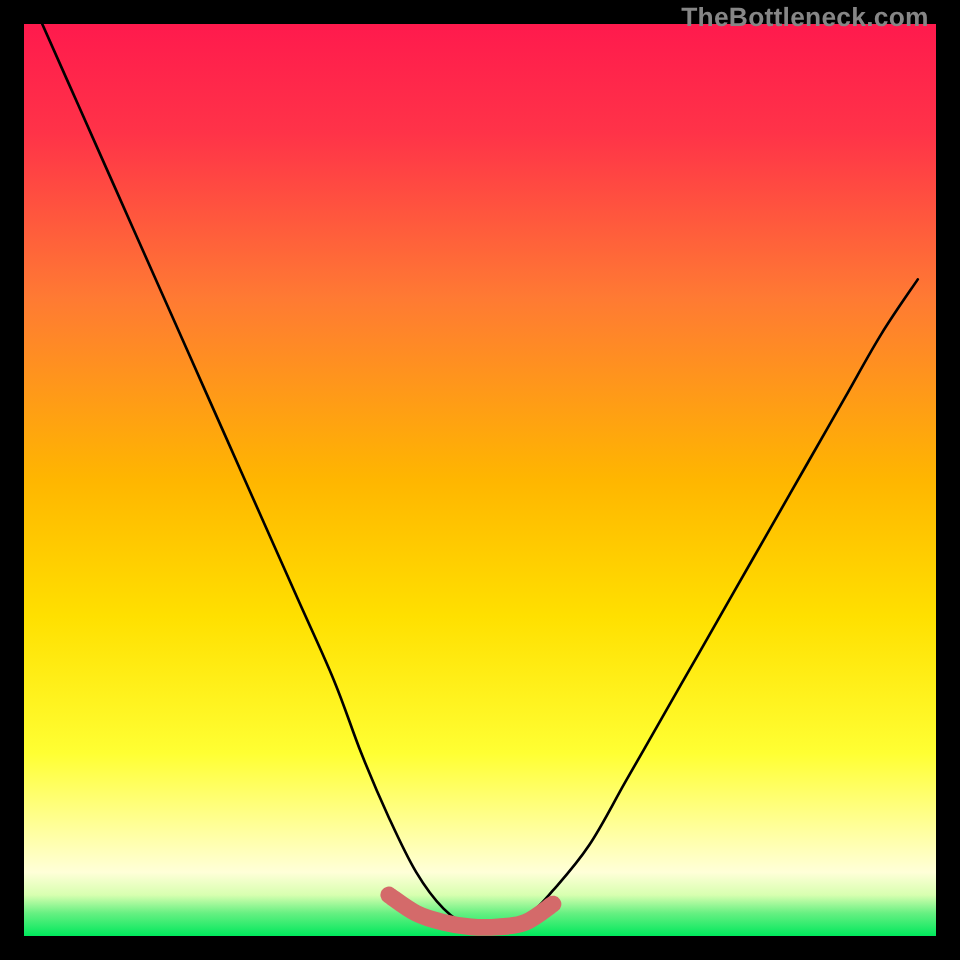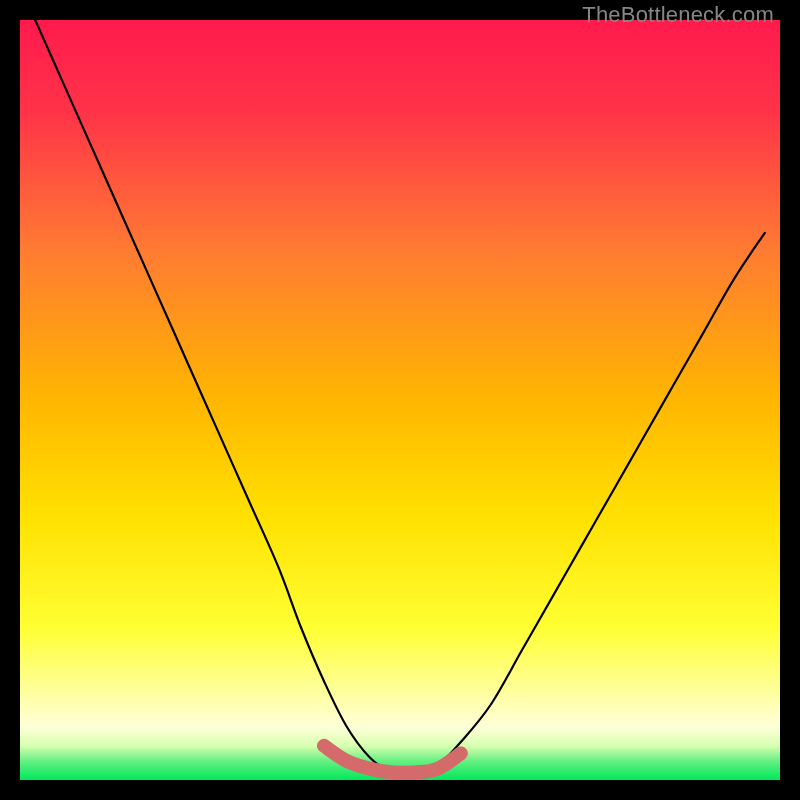--- a/index.html
+++ b/index.html
@@ -25,21 +25,21 @@
     top: 0;
     width: 760px;
     height: 760px;
   }
   .watermark {
     position: absolute;
     top: 2px;
     right: 26px;
     color: #868686;
     font-size: 22px;
-    font-weight: 400;
+    font-weight: 700;
     letter-spacing: 0.2px;
   }
 </style>
 </head>
 <body>
 
 <div class="frame">
   <svg class="plot" viewBox="0 0 760 760" preserveAspectRatio="none">
     <defs>
       <linearGradient id="bg-grad" x1="0" y1="0" x2="0" y2="1">

